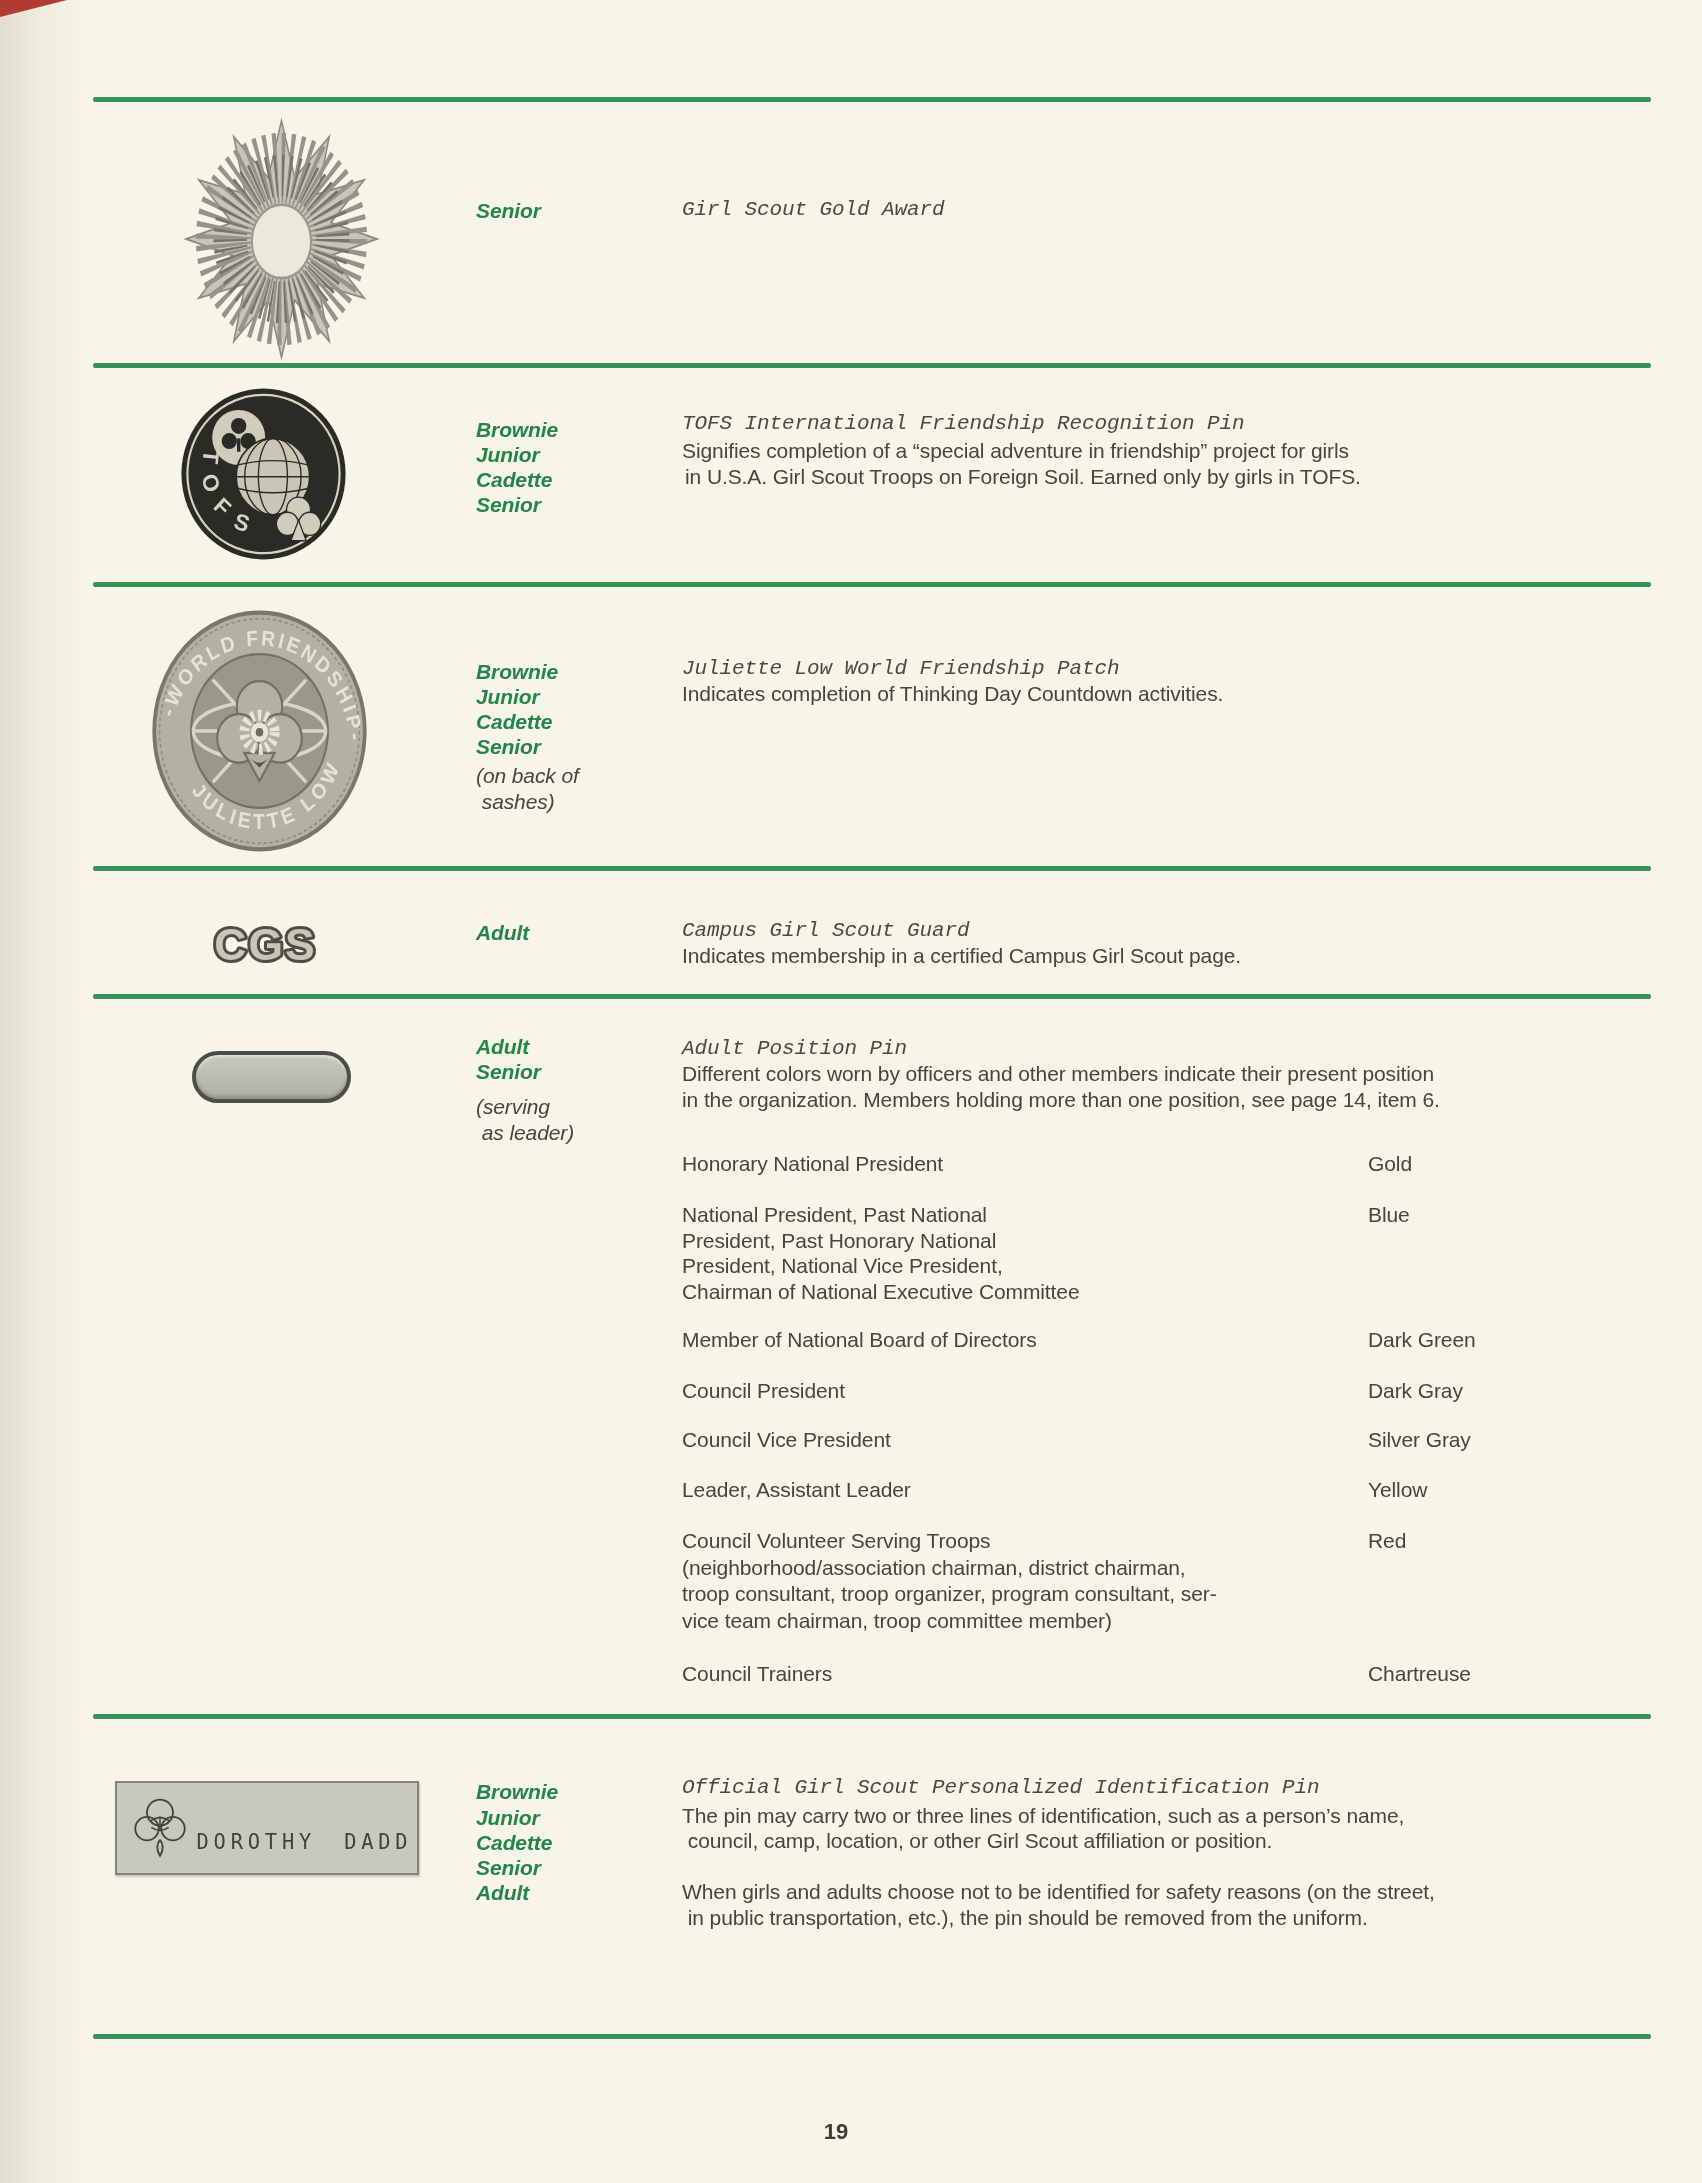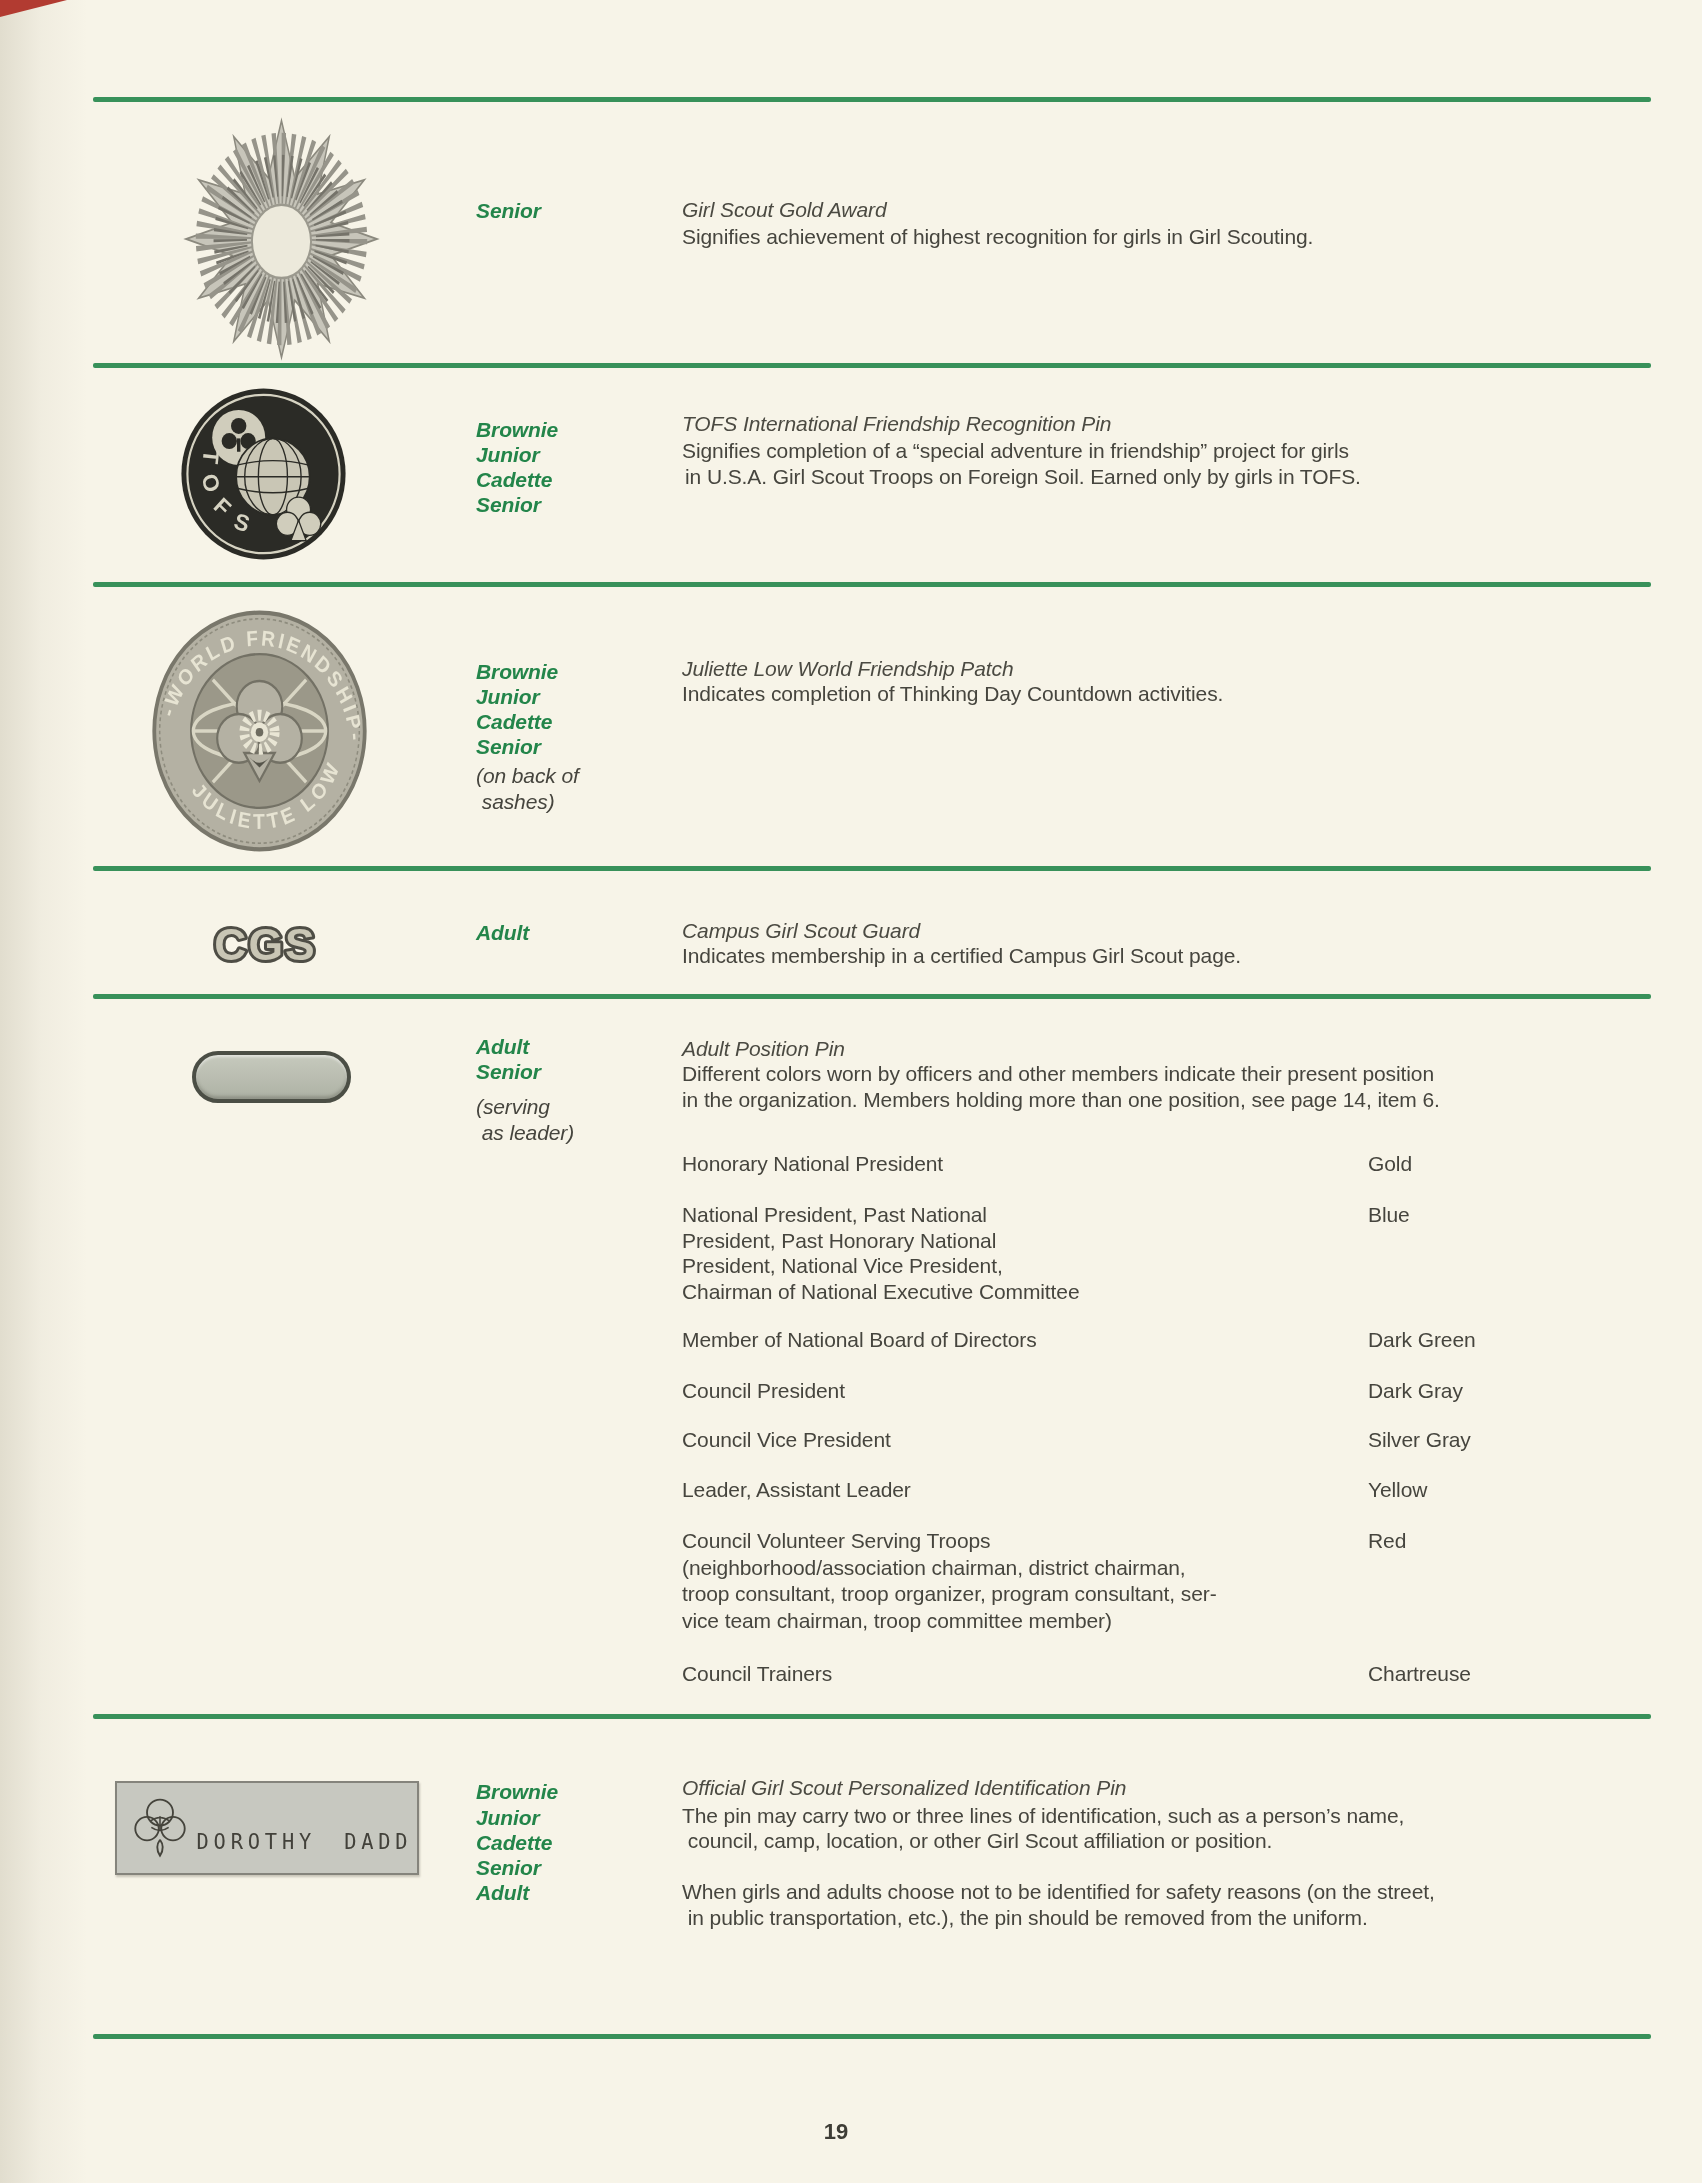--- a/index.html
+++ b/index.html
@@ -13,21 +13,21 @@
   .page::before{
     content:''; position:absolute; inset:0; pointer-events:none;
     background:linear-gradient(90deg, rgba(110,100,70,0.16), rgba(110,100,70,0.05) 41px, rgba(110,100,70,0) 88px);
   }
   .corner-red{
     position:absolute; top:0; left:0; width:0; height:0;
     border-top:17.6px solid #b23b31; border-right:67px solid transparent;
   }
   .rule{ position:absolute; left:93px; width:1558px; height:4.8px; background:#38915a; border-radius:2px; }
   .t{ position:absolute; white-space:pre; font-size:21px; line-height:26px; letter-spacing:-0.1px; color:#46453e; }
-  .title{ font-style:italic; color:#4b4a42; }
+  .title{ font-style:italic; color:#4b4a42;font-family:Liberation Mono, monospace; }
   .lbl{ font-style:italic; font-weight:bold; color:#23854a; }
   .note{ font-style:italic; }
   .colorname{ left:1368px; }
   .badge{ position:absolute; }
   .pill{
     position:absolute; left:192px; top:1051px; width:159px; height:52px;
     border-radius:28.5px; border:4.1px solid #4b4e45;
     background:linear-gradient(180deg,#c6c9bd,#aeb2a5);
     box-sizing:border-box; box-shadow:inset 0 2px 2.7px rgba(255,255,255,0.5), inset 0 -2.7px 3.4px rgba(40,40,30,0.25);
   }
@@ -58,21 +58,20 @@
   <div class="rule" style="top:2034px"></div>
 
   <svg class="badge" style="left:183px;top:117px" width="197" height="244" viewBox="0 0 200 200" preserveAspectRatio="none">
     <polygon fill="#c7c5ba" stroke="#8b897e" stroke-width="1.5" points="100,3 113.5,49.8 148.5,16 136.8,63.2 184,51.5 150.2,86.5 197,100 150.2,113.5 184,148.5 136.8,136.8 148.5,184 113.5,150.2 100,197 86.5,150.2 51.5,184 63.2,136.8 16,148.5 49.8,113.5 3,100 49.8,86.5 16,51.5 63.2,63.2 51.5,16 86.5,49.8"></polygon>
     <circle cx="100" cy="100" r="58" fill="none" stroke="#96948a" stroke-width="58" stroke-dasharray="3 4"></circle>
     <circle cx="100" cy="100" r="52" fill="none" stroke="#75736a" stroke-width="34" stroke-dasharray="2 5"></circle>
     <circle cx="100" cy="102" r="30" fill="#ece9db" stroke="#9b998e" stroke-width="2"></circle>
   </svg>
   <div class="t lbl" style="left:476px;top:198px">Senior</div>
   <div class="t title" style="left:682px;top:197px">Girl Scout Gold Award</div>
-  <div class="t" style="left:682px;top:224px">Signifies achievement of highest recognition for girls in Girl Scouting.</div>
 
   <svg class="badge" style="left:178px;top:385px" width="171" height="178" viewBox="0 0 200 200" preserveAspectRatio="none">
     <circle cx="100" cy="100" r="96" fill="#2b2b26"></circle>
     <circle cx="100" cy="100" r="89" fill="none" stroke="#d6d3c2" stroke-width="2.5"></circle>
     <circle cx="71" cy="59" r="31" fill="#d0cdbc"></circle>
     <g fill="#2b2b26">
       <circle cx="71" cy="46" r="9"></circle>
       <circle cx="60" cy="63" r="9"></circle>
       <circle cx="82" cy="63" r="9"></circle>
       <rect x="69" y="60" width="4" height="15"></rect>

